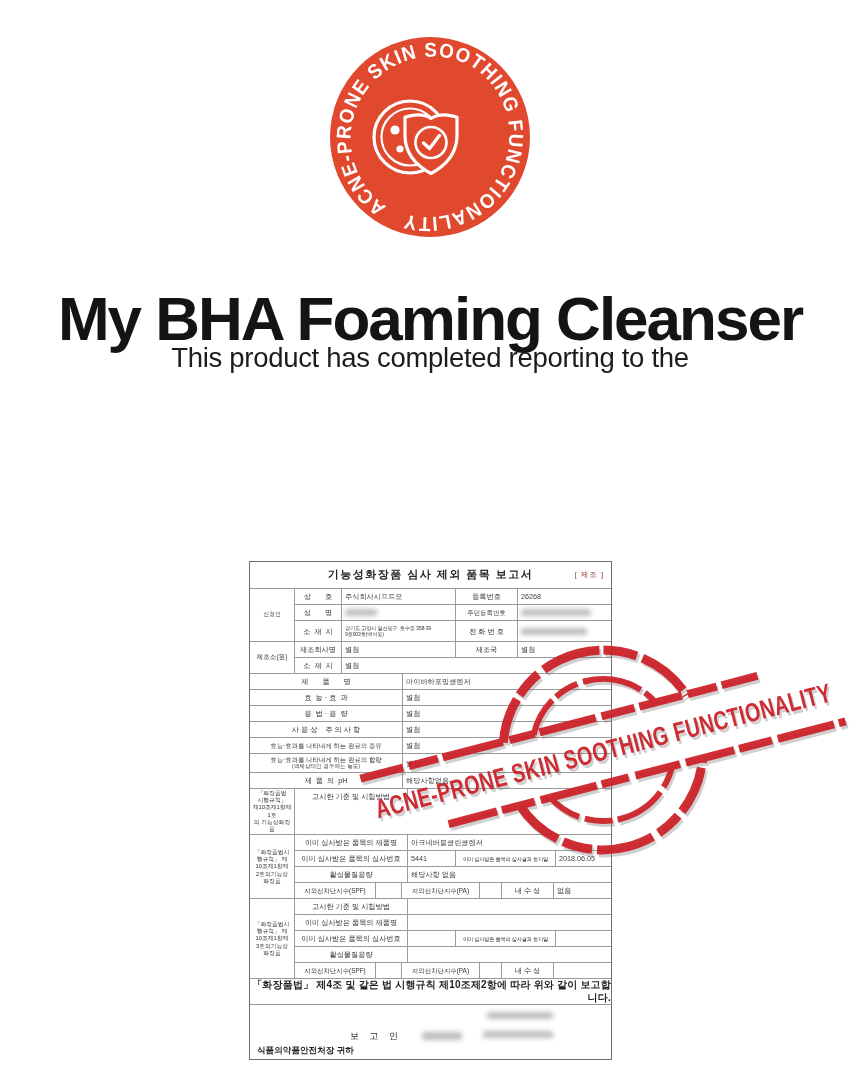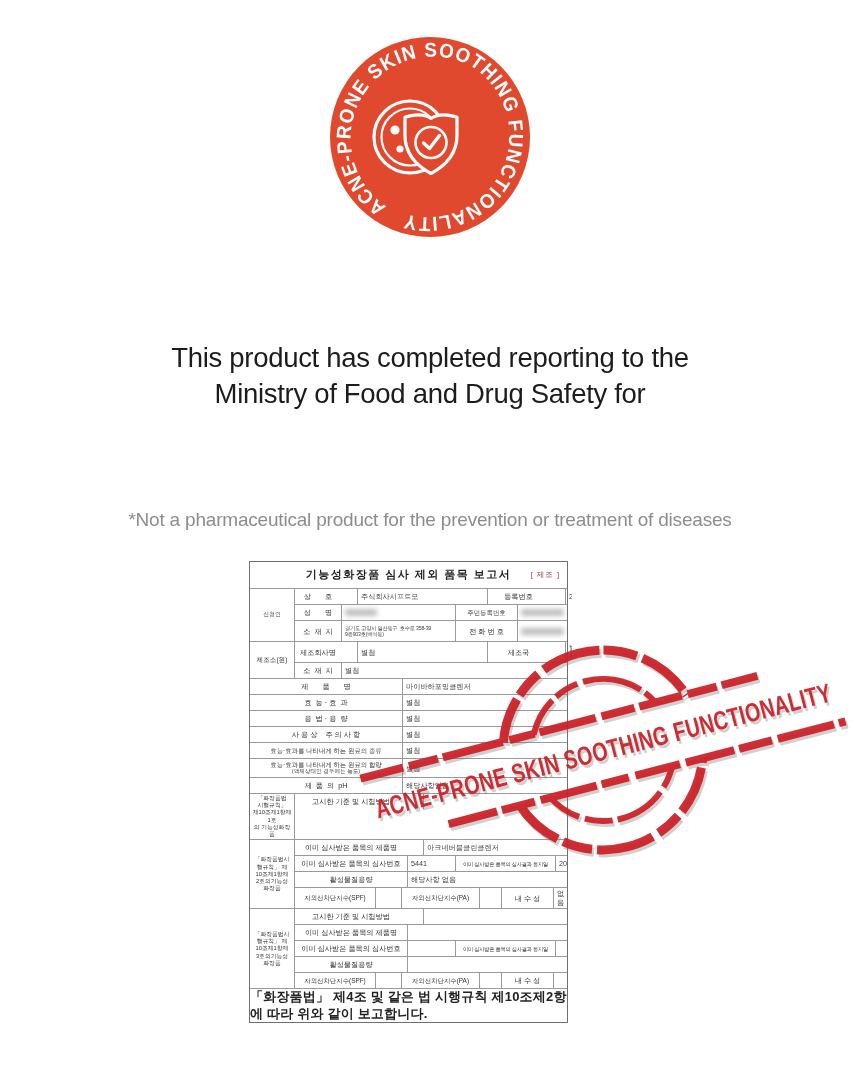--- a/index.html
+++ b/index.html
@@ -12,47 +12,47 @@
   
   .title{position:absolute;top:241px;left:0;right:0;text-align:center;
          font-size:62px;font-weight:bold;letter-spacing:-2px;color:#141414;white-space:nowrap;}
   .desc{position:absolute;top:340px;left:0;right:0;text-align:center;
         font-size:27.5px;line-height:36px;color:#1c1c1c;letter-spacing:-0.3px;}
   .desc .hl{font-weight:bold;}
   .disclaimer{position:absolute;top:509px;left:0;right:0;text-align:center;
         font-size:19px;color:#8d8d8d;letter-spacing:-0.2px;}
 
   
-  .doc{position:absolute;left:249px;top:561px;width:319px;background:#fff;
+  .doc{position:absolute;left:249px;top:561px;width:363px;background:#fff;
        border:1px solid #6f6f6f;font-size:7.2px;color:#333;line-height:1.25;z-index:1;
        box-sizing:border-box;}
   .doc-title{position:relative;min-height:26px;display:flex;align-items:center;justify-content:center;
        font-weight:bold;font-size:11px;letter-spacing:1.5px;color:#222;}
   .corner{position:absolute;right:7px;top:50%;transform:translateY(-50%);
        font-weight:normal;font-size:7.5px;letter-spacing:1px;color:#8e3b34;}
   .tr{display:flex;border-top:1px solid #9a9a9a;min-height:15px;align-items:stretch;}
   .td{border-left:1px solid #9a9a9a;padding:1px 3px;display:flex;align-items:center;
       white-space:pre-wrap;overflow:hidden;box-sizing:border-box;}
   .td.first{border-left:none;}
   .lab{justify-content:center;text-align:center;color:#2f2f2f;}
   .val{justify-content:flex-start;text-align:left;color:#3c3c3c;}
   .sect{display:flex;border-top:1px solid #9a9a9a;}
   .gcell{flex:0 0 42px;display:flex;align-items:center;justify-content:center;text-align:center;
       font-size:5.8px;padding:1px;white-space:pre-wrap;color:#2f2f2f;}
   .sect .rows{flex:1;border-left:1px solid #9a9a9a;min-width:0;}
-  .sect .rows .tr:first-child{border-top:none;gap:16px;}
+  .sect .rows .tr:first-child{border-top:none;}
   .h20{min-height:20px;} .h18{min-height:18px;}
   .rhead{min-height:15px;display:flex;align-items:center;justify-content:center;
       border-top:1px solid #9a9a9a;font-weight:bold;font-size:8px;letter-spacing:5px;color:#222;}
   .subcol{flex-direction:column;justify-content:center;line-height:1.1;}
   .sub{font-size:5.6px;color:#444;}
   .tiny{font-size:5.2px;letter-spacing:-0.2px;}
   .small{font-size:6.4px;}
   .stmt{border-top:1px solid #9a9a9a;min-height:18px;display:flex;align-items:center;justify-content:center;
-      font-size:13px;font-weight:bold;color:#222;letter-spacing:0.2px;}
+      font-size:10px;font-weight:bold;color:#222;letter-spacing:0.2px;text-align:right;}
   .signbox{border-top:1px solid #9a9a9a;position:relative;height:54px;}
   .blob{display:inline-block;height:7px;background:#bdbdbd;filter:blur(2.5px);border-radius:2px;}
   .reporter{position:absolute;left:100px;top:26px;font-size:9px;letter-spacing:4px;color:#222;}
   .addressee{position:absolute;left:7px;bottom:4px;font-weight:bold;font-size:8.6px;color:#1f1f1f;}
 
   
   .stamp{position:absolute;left:355px;top:612px;width:505px;height:280px;z-index:2;
          filter:drop-shadow(2.5px 3px 0px rgba(120,120,120,0.38));pointer-events:none;}
 </style>
 </head>
@@ -85,27 +85,26 @@
       <g>
         <path d="M101 81.5 C96.5 78.6 89 77.2 81.5 78.6 C77.5 79.4 75 80.2 75 80.2 L75 98.5
                  C75 114.5 83.5 127 101 136.5 C118.5 127 127 114.5 127 98.5 L127 80.2
                  C127 80.2 124.5 79.4 120.5 78.6 C113 77.2 105.5 78.6 101 81.5 Z" fill="#E1492E" stroke="#ffffff" stroke-width="3.2" stroke-linejoin="round"></path>
         <circle cx="101" cy="105.5" r="15.5" fill="none" stroke="#ffffff" stroke-width="2.6"></circle>
         <path d="M93.5 106 L99.5 111.5 L109.5 98.5" fill="none" stroke="#ffffff" stroke-width="3.4" stroke-linecap="round" stroke-linejoin="round"></path>
       </g>
     </svg>
   </div>
 
+  <h1 class="title">My BHA Foaming Cleanser</h1>
 
   <div class="desc">
     <div>This product has completed reporting to the</div>
-    <div>Ministry of Food and Drug Safety for</div>
   </div>
 
-  <div class="disclaimer">*Not a pharmaceutical product for the prevention or treatment of diseases</div>
 
   <div class="doc">
 
     <div class="doc-title">
       <span>기능성화장품 심사 제외 품목 보고서</span>
       <span class="corner">[ 제조 ]</span>
     </div>
 
     <div class="sect">
       <div class="gcell">신청인</div>
@@ -258,20 +257,27 @@
           <div class="td lab small" style="flex:0 0 78px">자외선차단지수(PA)</div>
           <div class="td" style="flex:0 0 22px"></div>
           <div class="td lab" style="flex:0 0 52px">내 수 성</div>
           <div class="td val" style="flex:1"></div>
         </div>
       </div>
     </div>
 
     <div class="stmt">「화장품법」 제4조 및 같은 법 시행규칙 제10조제2항에 따라 위와 같이 보고합니다.</div>
 
+    <div class="signbox">
+      <span class="blob" style="position:absolute;right:58px;top:7px;width:66px"></span>
+      <span class="reporter">보  고  인</span>
+      <span class="blob" style="position:absolute;left:172px;top:27px;width:40px;height:8px"></span>
+      <span class="blob" style="position:absolute;right:58px;top:26px;width:70px"></span>
+      <div class="addressee">식품의약품안전처장 귀하</div>
+    </div>
   </div>
 
   <svg class="stamp" viewBox="0 0 505 280">
     <g transform="translate(248 138) rotate(-14.5)" stroke="#CC1F26" fill="none" opacity="0.93">
       <path d="M-94.7 -32 A100 100 0 0 1 94.7 -32" stroke-width="9" stroke-dasharray="46 5 28 7 60 4 34 6 52 5 30 8"></path>
       <path d="M-94.7 32 A100 100 0 0 0 94.7 32" stroke-width="9" stroke-dasharray="52 6 30 5 58 7 26 6 48 5"></path>
       <path d="M-63.4 -32 A71 71 0 0 1 63.4 -32" stroke-width="6" stroke-dasharray="40 5 25 6 60 5 22 7"></path>
       <path d="M-63.4 32 A71 71 0 0 0 63.4 32" stroke-width="6" stroke-dasharray="36 6 28 5 52 6 24 5"></path>
       <path d="M-242 -33 L168 -33" stroke-width="8" stroke-dasharray="44 6 30 5 62 7 26 5 58 6 34 5"></path>
       <path d="M-168 33 L242 33" stroke-width="8" stroke-dasharray="50 5 34 6 58 5 28 7 46 6"></path>

